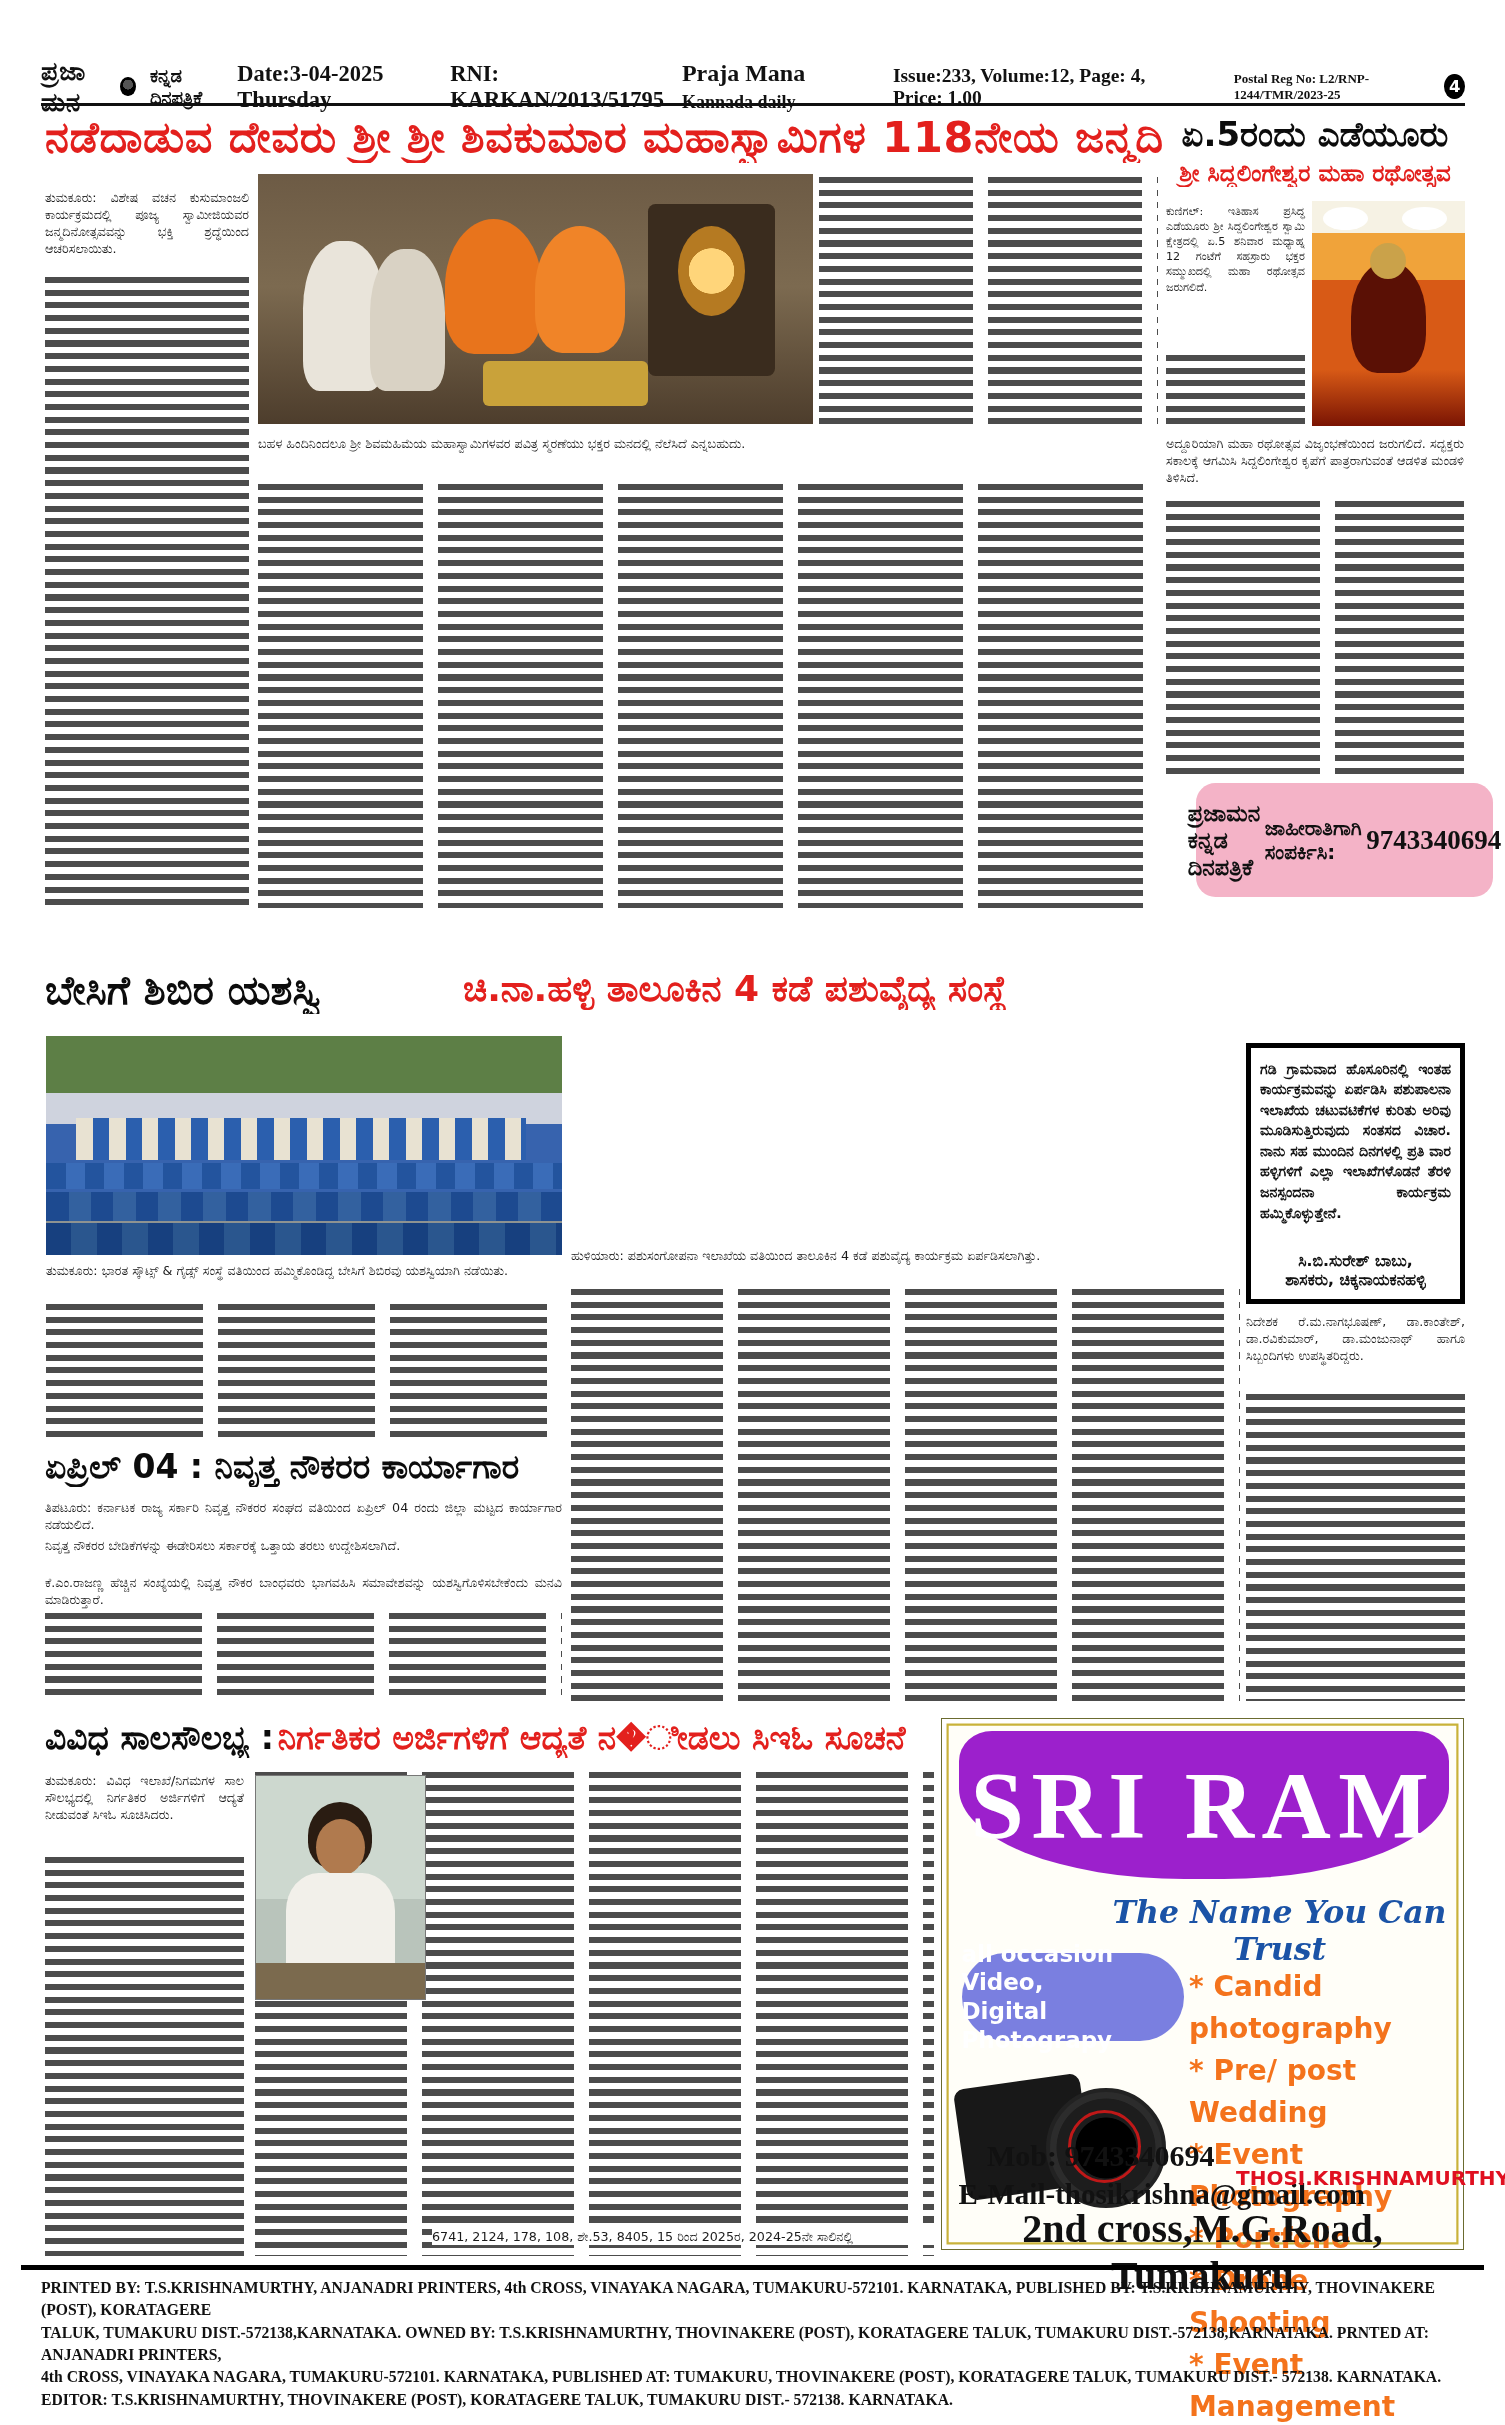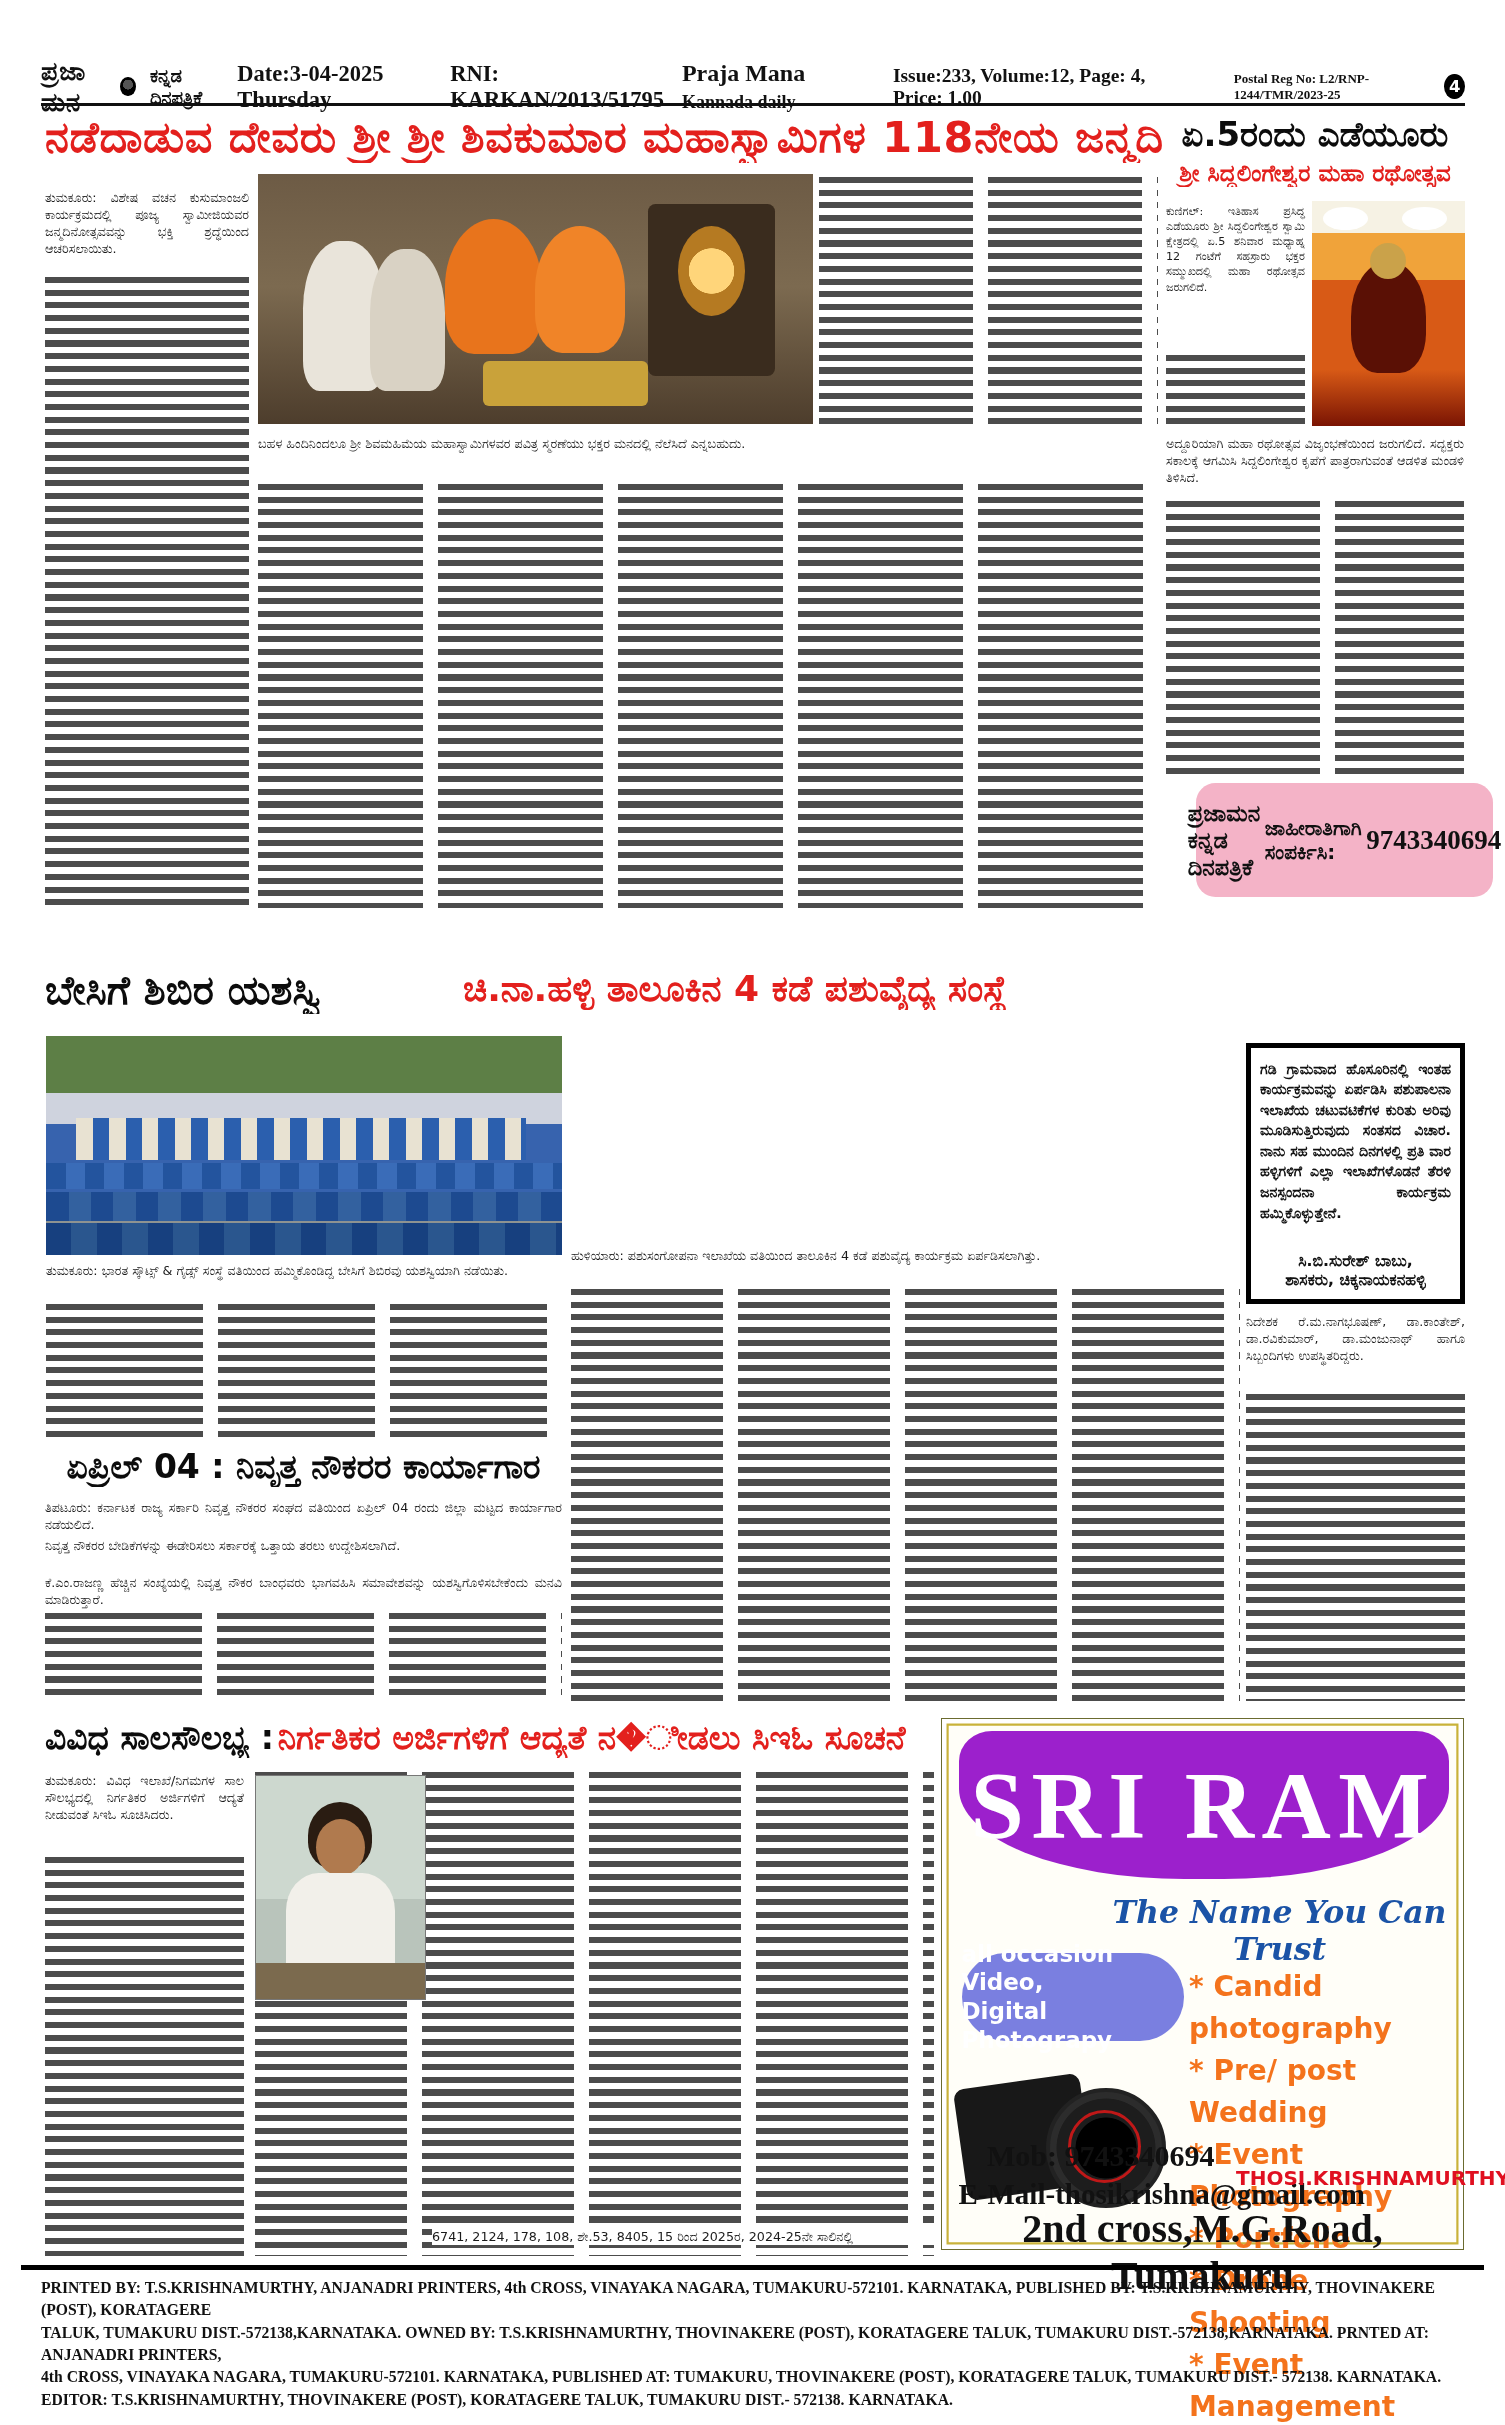--- a/index.html
+++ b/index.html
@@ -171,21 +171,21 @@
   <div class="quote-box">
     <div class="q">ಗಡಿ ಗ್ರಾಮವಾದ ಹೊಸೂರಿನಲ್ಲಿ ಇಂತಹ ಕಾರ್ಯಕ್ರಮವನ್ನು ಏರ್ಪಡಿಸಿ ಪಶುಪಾಲನಾ ಇಲಾಖೆಯ ಚಟುವಟಿಕೆಗಳ ಕುರಿತು ಅರಿವು ಮೂಡಿಸುತ್ತಿರುವುದು ಸಂತಸದ ವಿಚಾರ. ನಾನು ಸಹ ಮುಂದಿನ ದಿನಗಳಲ್ಲಿ ಪ್ರತಿ ವಾರ ಹಳ್ಳಿಗಳಿಗೆ ಎಲ್ಲಾ ಇಲಾಖೆಗಳೊಡನೆ ತೆರಳಿ ಜನಸ್ಪಂದನಾ ಕಾರ್ಯಕ್ರಮ ಹಮ್ಮಿಕೊಳ್ಳುತ್ತೇನೆ.</div>
     <div>
       <div class="by">ಸಿ.ಬಿ.ಸುರೇಶ್ ಬಾಬು,</div>
       <div class="by">ಶಾಸಕರು, ಚಿಕ್ಕನಾಯಕನಹಳ್ಳಿ</div>
     </div>
   </div>
   <div class="abs excerpt" style="left:1246px;top:1313px;width:219px;">ನಿದೇಶಕ ರೆ.ಮ.ನಾಗಭೂಷಣ್, ಡಾ.ಕಾಂತೇಶ್, ಡಾ.ರವಿಕುಮಾರ್, ಡಾ.ಮಂಜುನಾಥ್ ಹಾಗೂ ಸಿಬ್ಬಂದಿಗಳು ಉಪಸ್ಥಿತರಿದ್ದರು.</div>
   <div class="abs fill" style="left:1246px;top:1394px;width:219px;height:307px;"></div>
 
-  <div class="abs headline-black" style="left:45px;top:1447px;width:517px;font-size:33px;text-align:center;">ಏಪ್ರಿಲ್ 04 : ನಿವೃತ್ತ ನೌಕರರ ಕಾರ್ಯಾಗಾರ</div>
+  <div class="abs headline-black" style="left:45px;top:1447px;width:517px;font-size:33px;">ಏಪ್ರಿಲ್ 04 : ನಿವೃತ್ತ ನೌಕರರ ಕಾರ್ಯಾಗಾರ</div>
   <div class="abs excerpt" style="left:45px;top:1499px;width:517px;">ತಿಪಟೂರು: ಕರ್ನಾಟಕ ರಾಜ್ಯ ಸರ್ಕಾರಿ ನಿವೃತ್ತ ನೌಕರರ ಸಂಘದ ವತಿಯಿಂದ ಏಪ್ರಿಲ್ 04 ರಂದು ಜಿಲ್ಲಾ ಮಟ್ಟದ ಕಾರ್ಯಾಗಾರ ನಡೆಯಲಿದೆ.</div>
   <div class="abs excerpt" style="left:45px;top:1537px;width:517px;">ನಿವೃತ್ತ ನೌಕರರ ಬೇಡಿಕೆಗಳನ್ನು ಈಡೇರಿಸಲು ಸರ್ಕಾರಕ್ಕೆ ಒತ್ತಾಯ ತರಲು ಉದ್ದೇಶಿಸಲಾಗಿದೆ.</div>
   <div class="abs excerpt" style="left:45px;top:1574px;width:517px;">ಕೆ.ಎಂ.ರಾಜಣ್ಣ ಹೆಚ್ಚಿನ ಸಂಖ್ಯೆಯಲ್ಲಿ ನಿವೃತ್ತ ನೌಕರ ಬಾಂಧವರು ಭಾಗವಹಿಸಿ ಸಮಾವೇಶವನ್ನು ಯಶಸ್ವಿಗೊಳಿಸಬೇಕೆಂದು ಮನವಿ ಮಾಡಿರುತ್ತಾರೆ.</div>
   <div class="abs fill c3" style="left:45px;top:1613px;width:517px;height:88px;"></div>
 
   <div class="abs" style="left:45px;top:1718px;width:889px;white-space:nowrap;overflow:hidden;">
     <span class="headline-black" style="font-size:33px;">ವಿವಿಧ ಸಾಲಸೌಲಭ್ಯ :</span>
     <span class="headline-red" style="font-size:33px;">ನಿರ್ಗತಿಕರ ಅರ್ಜಿಗಳಿಗೆ ಆದ್ಯತೆ ನ�ೀಡಲು ಸಿಇಓ ಸೂಚನೆ</span>
   </div>
   <div class="abs excerpt" style="left:45px;top:1772px;width:199px;">ತುಮಕೂರು: ವಿವಿಧ ಇಲಾಖೆ/ನಿಗಮಗಳ ಸಾಲ ಸೌಲಭ್ಯದಲ್ಲಿ ನಿರ್ಗತಿಕರ ಅರ್ಜಿಗಳಿಗೆ ಆದ್ಯತೆ ನೀಡುವಂತೆ ಸಿಇಓ ಸೂಚಿಸಿದರು.</div>

